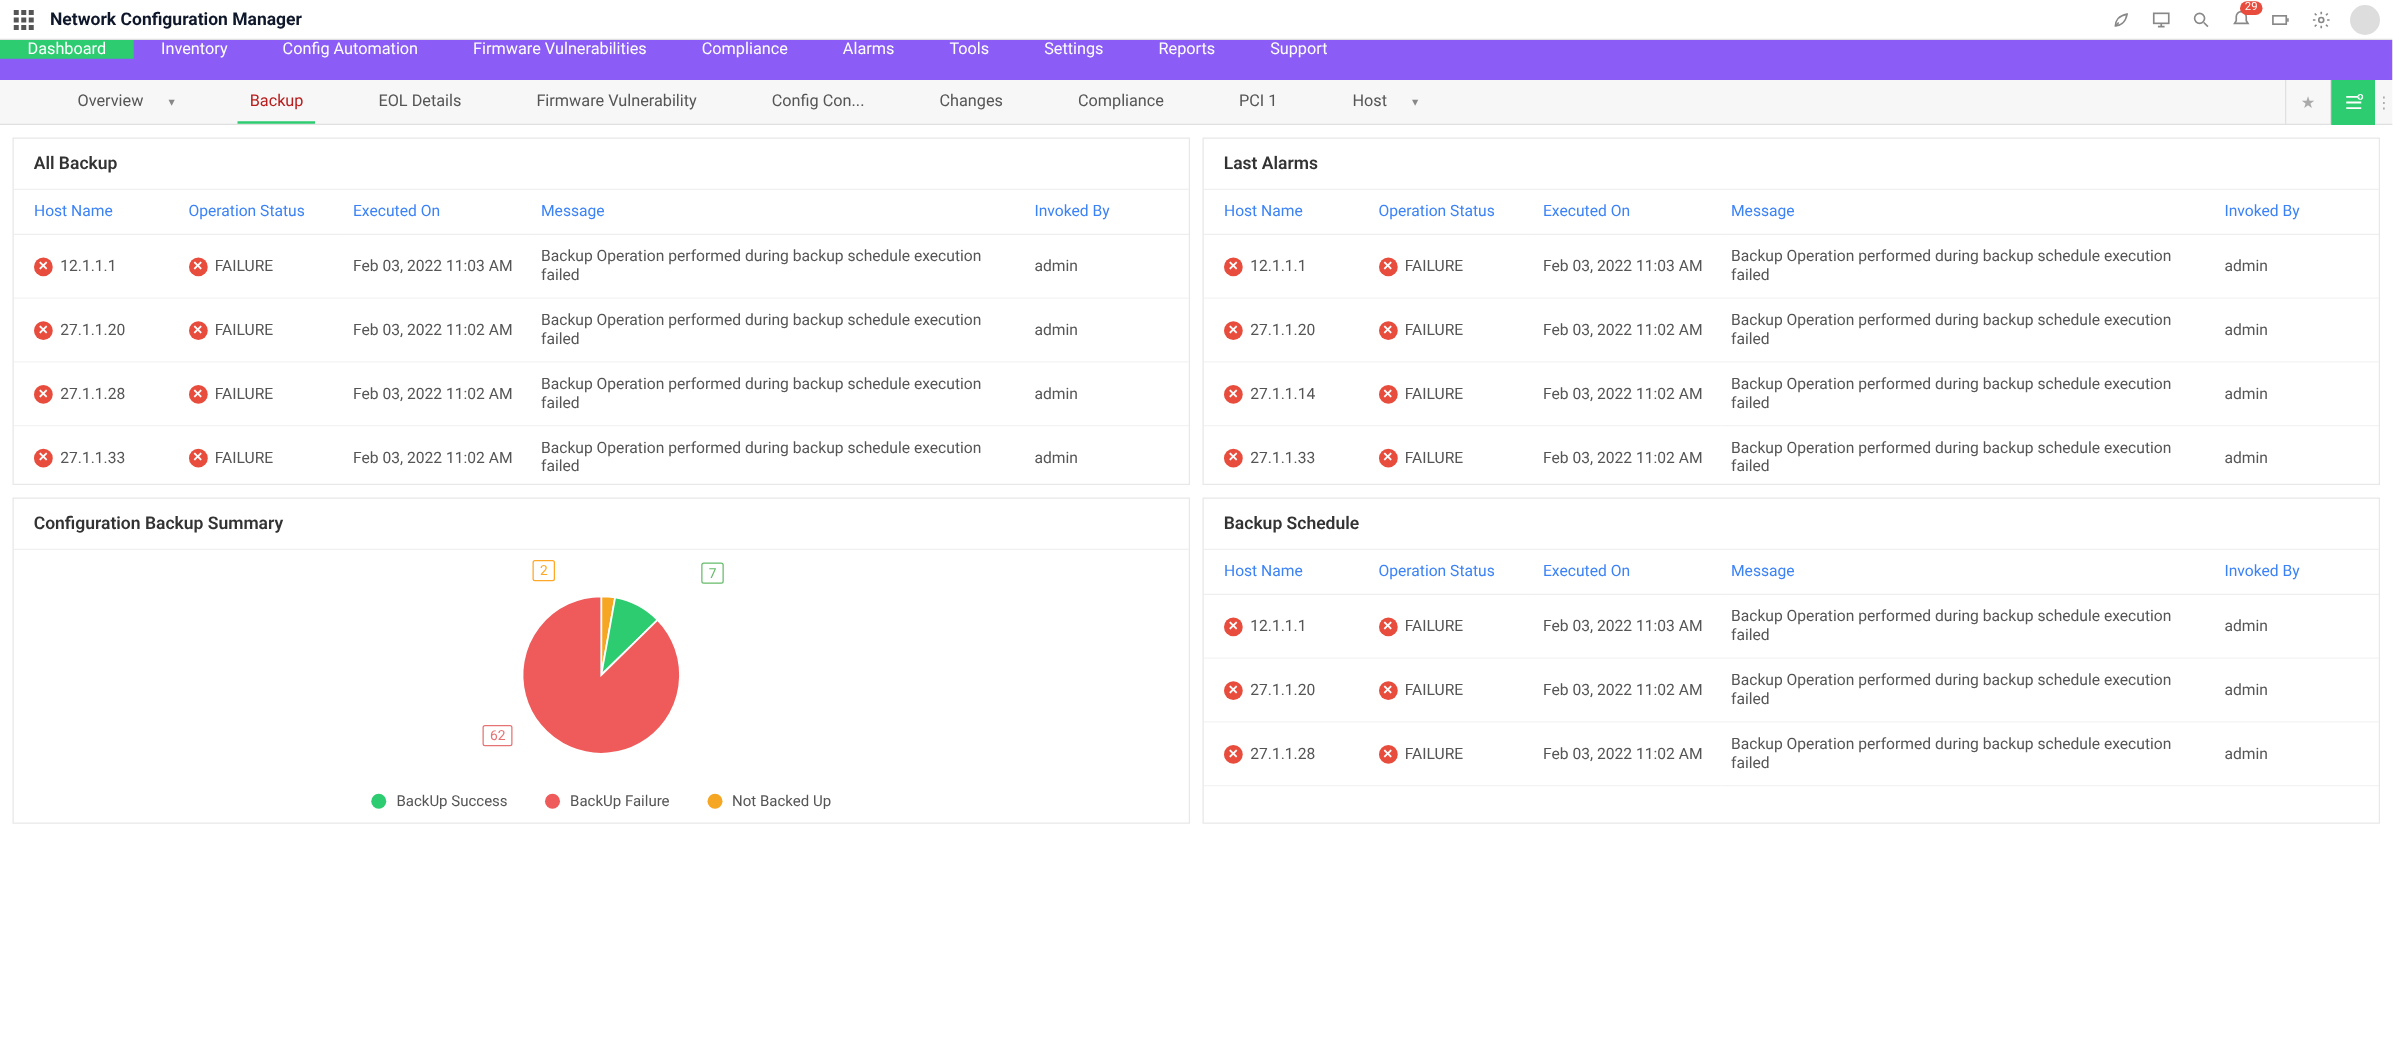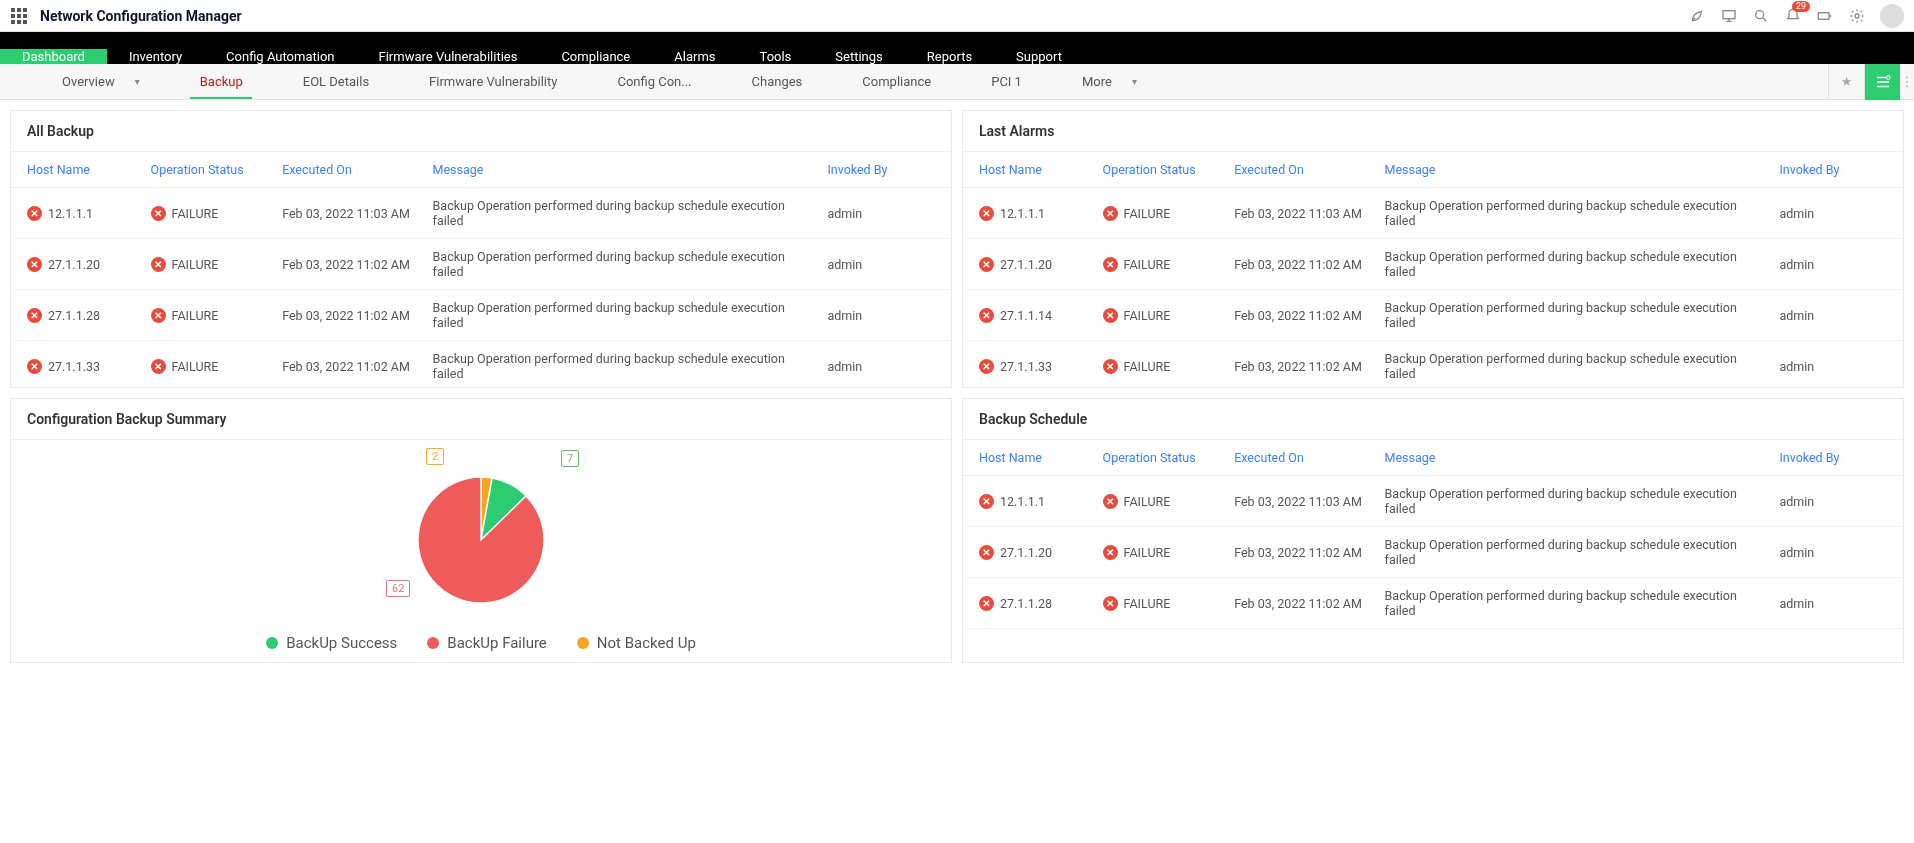--- a/index.html
+++ b/index.html
@@ -21,21 +21,21 @@
 }
 .app-grid-icon span { width:4px; height:4px; background:#555; margin:1px; }
 .app-title { font-size: 14px; font-weight: 700; color:#0f172a; }
 .topbar-spacer { flex:1; }
 .topbar-icons { display:flex; align-items:center; gap:14px; color:#888; }
 .topbar-icons .icon { width:18px; height:18px; display:flex; align-items:center; justify-content:center; cursor:pointer; position:relative; }
 .badge-dot { position:absolute; top:-6px; right:-8px; background:#e74c3c; color:#fff; font-size:9px; border-radius:8px; padding:1px 4px; line-height:1; }
 .avatar { width:24px; height:24px; border-radius:50%; background:#ddd; }
 
 .main-nav {
-  display:flex; background:#000000; color:#fff; height:32px; align-items:flex-end;
+  display:flex; background:#8b5cf6; color:#fff; height:32px; align-items:flex-start;
 }
 .main-nav div {
   padding:0 22px; display:flex; align-items:center; font-size:13px; cursor:pointer;
 }
 .main-nav div.active { background:#2ecc71; }
 
 .sub-nav {
   display:flex; align-items:center; height:36px; background:#f7f7f7; border-bottom:1px solid #e0e0e0;
   padding-left:32px; gap:0;
 }
@@ -79,21 +79,21 @@
 .scroll-wrap::-webkit-scrollbar{width:8px;}
 .scroll-wrap::-webkit-scrollbar-thumb{background:#c8c8c8;border-radius:4px;}
 
 .pie-area{display:flex;flex-direction:column;align-items:center;padding:10px;}
 .pie-wrap{position:relative;width:220px;height:180px;}
 svg.pie{width:140px;height:140px;position:absolute;left:40px;top:20px;}
 .callout{position:absolute;font-size:11px;border:1px solid #ccc;padding:1px 5px;border-radius:2px;background:#fff;}
 .callout.c62{left:15px;top:130px;border-color:#e57373;color:#e57373;}
 .callout.c7{left:190px;top:0;border-color:#66bb6a;color:#66bb6a;}
 .callout.c2{left:55px;top:-2px;border-color:#ffa726;color:#ffa726;}
-.legend{display:flex;flex-wrap:wrap;gap:18px 30px;margin-top:4px;font-size:15px;color:#555;}
+.legend{display:flex;flex-wrap:wrap;gap:18px 30px;margin-top:4px;font-size:12px;color:#555;}
 .legend-item{display:flex;align-items:center;gap:8px;}
 .legend-swatch{width:12px;height:12px;border-radius:50%;}
 
 .col-host{width:14%;}
 .col-status{width:14%;}
 .col-exec{width:16%;}
 .col-msg{width:42%;}
 .col-inv{width:14%;}
 </style>
 </head>
@@ -189,21 +189,21 @@
         <span>Changes</span>
       </div>
       <div class="tab">
         <span>Compliance</span>
       </div>
       <div class="tab">
         <span>PCI 1</span>
       </div>
     </div>
   <div class="tab">
-    <span>More</span>
+    <span>Host</span>
       <span class="chev">▾</span>
   </div>
   <div class="sub-nav-spacer"></div>
   <div class="right-icons">
     <div class="sq">★</div>
     <div class="sq green">
       <svg width="18" height="18" viewBox="0 0 24 24" fill="none" stroke="#fff" stroke-width="2">
           <path d="M4 6h16M4 12h16M4 18h16"></path>
           <circle cx="19" cy="6" r="3" fill="#fff" stroke="none"></circle>
           <path d="M19 4v4M17 6h4" stroke="#2ecc71" stroke-width="1.5"></path>

